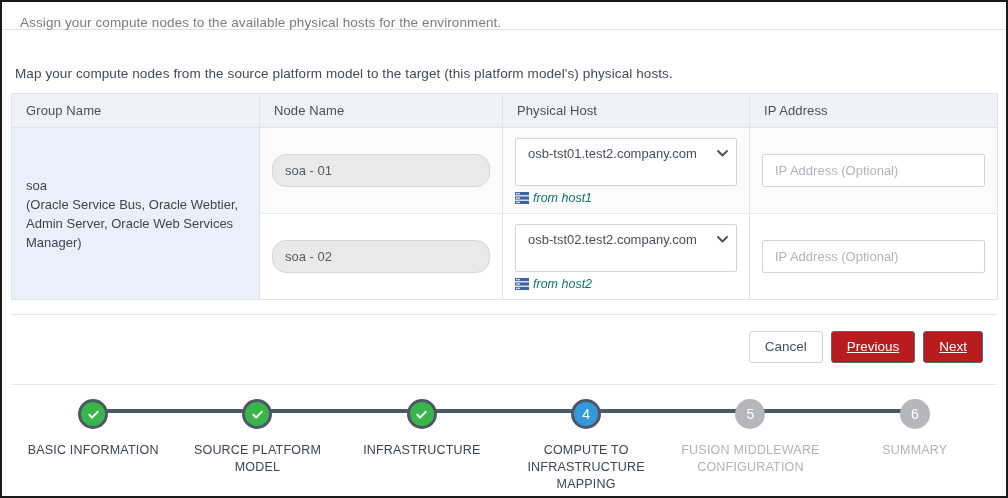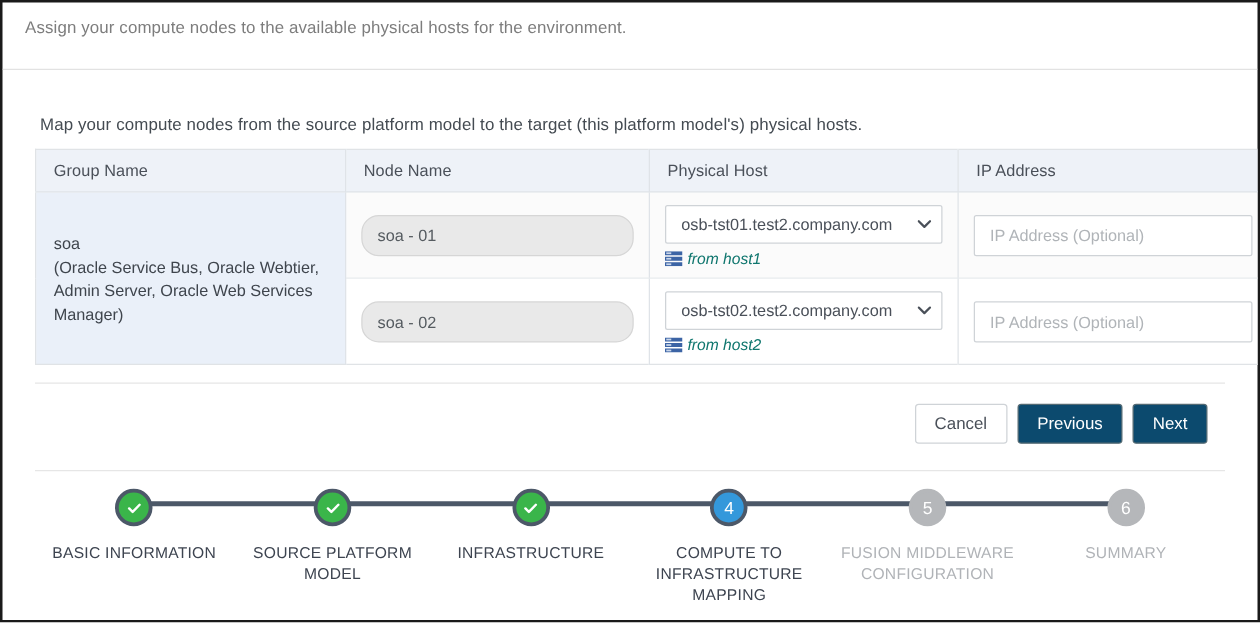--- a/index.html
+++ b/index.html
@@ -15,32 +15,32 @@
     position: relative;
     width: 1008px;
     height: 498px;
     background: #ffffff;
     border: 2px solid #1a1a1a;
     overflow: hidden;
   }
 
   
   .topbar {
-    height: 54px;
+    height: 28px;
     padding: 11px 0 12px 18px;
     border-bottom: 1px solid #e2e2e2;
   }
   .topbar-text {
     font-size: 13.5px;
     color: #7d7d7d;
     letter-spacing: .1px;
   }
 
   
-  .body-region { padding: 0 26px; }
+  .body-region { padding: 0 9px; }
 
   .intro {
     font-size: 13.5px;
     color: #444b52;
     padding: 36px 0 12px 4px;
     letter-spacing: .1px;
   }
 
   
   .map-table {
@@ -114,21 +114,21 @@
     font-family: "Liberation Sans", sans-serif;
     font-size: 13px;
     color: #555b60;
     padding: 0 12px;
     line-height: 31px;
   }
 
   .select-wrap { position: relative; width: 100%; }
   .host-select {
     width: 100%;
-    height: 31px;
+    height: 48px;
     background: #ffffff;
     border: 1px solid #cfd3d7;
     border-radius: 2px;
     font-family: "Liberation Sans", sans-serif;
     font-size: 13px;
     color: #4a5059;
     padding: 0 26px 0 12px;
     line-height: 29px;
     white-space: nowrap;
     overflow: hidden;
@@ -185,23 +185,24 @@
     padding: 0 15px;
     cursor: pointer;
     line-height: 30px;
   }
   .btn-cancel {
     background: #ffffff;
     border: 1px solid #cfd3d7;
     color: #4a5059;
   }
   .btn-primary {
-    background: #0c4a6e;
+    background: #b91c1c;
     border: 1px solid #546a73;
     color: #ffffff;
+    text-decoration: underline;
   }
 
   .hr2 { height: 1px; background: #e6e6e6; margin-top: 21px; }
 
   
   .stepper {
     position: relative;
     height: 110px;
     padding-top: 14px;
   }

